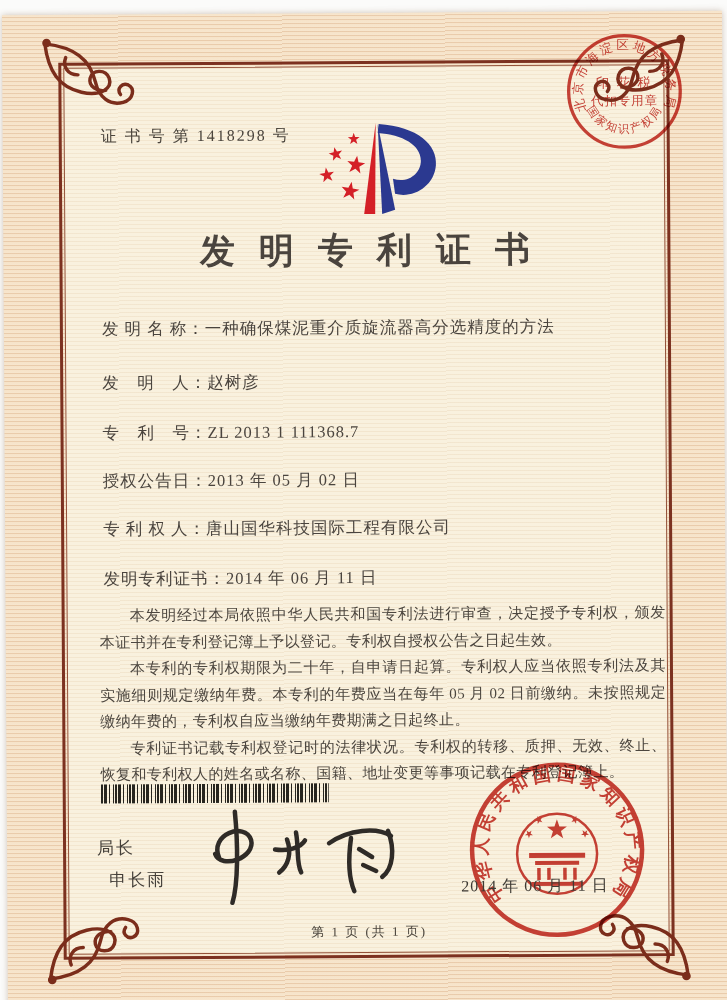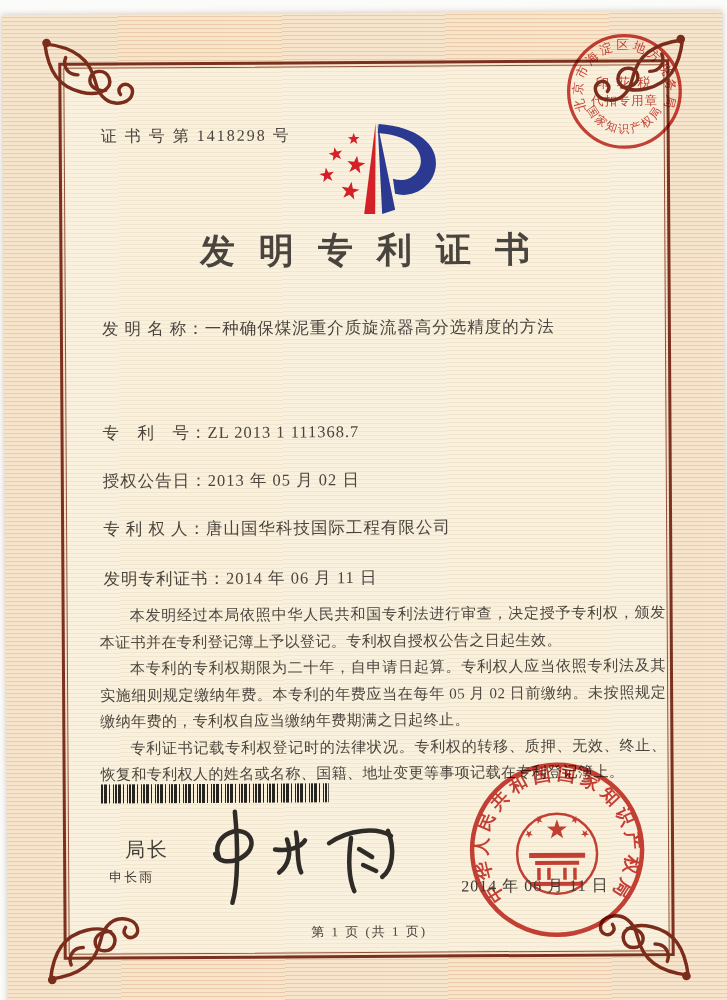--- a/index.html
+++ b/index.html
@@ -19,22 +19,22 @@
   .tax-stamp{position:absolute;left:498px;top:-36px;width:124px;height:124px;opacity:0.92;mix-blend-mode:multiply;}
   .title{position:absolute;left:0;right:0;top:160px;text-align:center;font-size:35px;font-weight:600;
     letter-spacing:24px;padding-left:24px;color:#4a443e;}
   .field{position:absolute;left:36px;font-size:16.5px;letter-spacing:1px;color:#4a443e;white-space:nowrap;}
   .f0{top:250px}.f1{top:304px}.f2{top:354px}.f3{top:402px}.f4{top:450px}.f5{top:500px}
   .paras{position:absolute;left:32px;top:534px;width:566px;font-size:15px;line-height:26.5px;
     letter-spacing:0.4px;color:#4c463f;text-align:justify;}
   .paras p{margin:0;text-indent:2em;}
   .barcode{position:absolute;left:32px;top:716px;width:228px;height:19px;
     background:repeating-linear-gradient(90deg,#27251f 0 2px,transparent 2px 3px,#27251f 3px 6px,transparent 6px 8px,#27251f 8px 9px,transparent 9px 12px,#27251f 12px 13px,transparent 13px 14px);}
-  .sig-title{position:absolute;left:56px;top:768px;font-size:20px;letter-spacing:2px;color:#443f39;}
-  .sig-name{position:absolute;left:40px;top:800px;font-size:13px;letter-spacing:2px;color:#443f39;}
+  .sig-title{position:absolute;left:28px;top:768px;font-size:17px;letter-spacing:2px;color:#443f39;}
+  .sig-name{position:absolute;left:40px;top:800px;font-size:17px;letter-spacing:2px;color:#443f39;}
   .signature{position:absolute;left:122px;top:738px;width:230px;height:100px;z-index:3;}
   .big-seal{position:absolute;left:396px;top:692px;width:184px;height:184px;z-index:4;opacity:0.93;mix-blend-mode:multiply;}
   .seal-date{position:absolute;left:392px;top:810px;z-index:5;font-size:16px;letter-spacing:1px;color:#3e3a34;white-space:nowrap;}
   .footer{position:absolute;left:0;right:0;top:856px;text-align:center;font-size:13px;letter-spacing:2px;color:#4a443c;}
   .flourish{position:absolute;width:104px;height:104px;z-index:2;}
   .fl-bl{left:-28px;bottom:-32px;}
   .fl-br{right:-28px;bottom:-32px;transform:scaleX(-1);}
   .fl-tl{left:-28px;top:-32px;transform:scaleY(-1);}
   .fl-tr{right:-28px;top:-32px;transform:scale(-1,-1);}
   .defs{position:absolute;width:0;height:0;}
@@ -85,20 +85,21 @@
         <text font-size="11" fill="#c5342c" style="letter-spacing:2px" text-anchor="middle">
           <textPath href="#taxArcBot" startOffset="50%">国家知识产权局</textPath>
         </text>
         <text x="60" y="56" font-size="13" fill="#c5342c" text-anchor="middle" style="letter-spacing:2px">印 花 税</text>
         <text x="60" y="73" font-size="12" fill="#c5342c" text-anchor="middle" style="letter-spacing:1px">代扣专用章</text>
       </svg>
 
       <div class="title">发明专利证书</div>
 
       <div class="field f0"><span>发 明 名 称：</span><span>一种确保煤泥重介质旋流器高分选精度的方法</span></div>
+      <div class="field f1"><span>发　明　人：</span><span>赵树彦</span></div>
       <div class="field f2"><span>专　利　号：</span><span>ZL 2013 1 111368.7</span></div>
       <div class="field f3"><span>授权公告日：</span><span>2013 年 05 月 02 日</span></div>
       <div class="field f4"><span>专 利 权 人：</span><span>唐山国华科技国际工程有限公司</span></div>
       <div class="field f5"><span>发明专利证书：</span><span>2014 年 06 月 11 日</span></div>
 
       <div class="paras">
         <p>本发明经过本局依照中华人民共和国专利法进行审查，决定授予专利权，颁发本证书并在专利登记簿上予以登记。专利权自授权公告之日起生效。</p>
         <p>本专利的专利权期限为二十年，自申请日起算。专利权人应当依照专利法及其实施细则规定缴纳年费。本专利的年费应当在每年 05 月 02 日前缴纳。未按照规定缴纳年费的，专利权自应当缴纳年费期满之日起终止。</p>
         <p>专利证书记载专利权登记时的法律状况。专利权的转移、质押、无效、终止、恢复和专利权人的姓名或名称、国籍、地址变更等事项记载在专利登记簿上。</p>
       </div>

